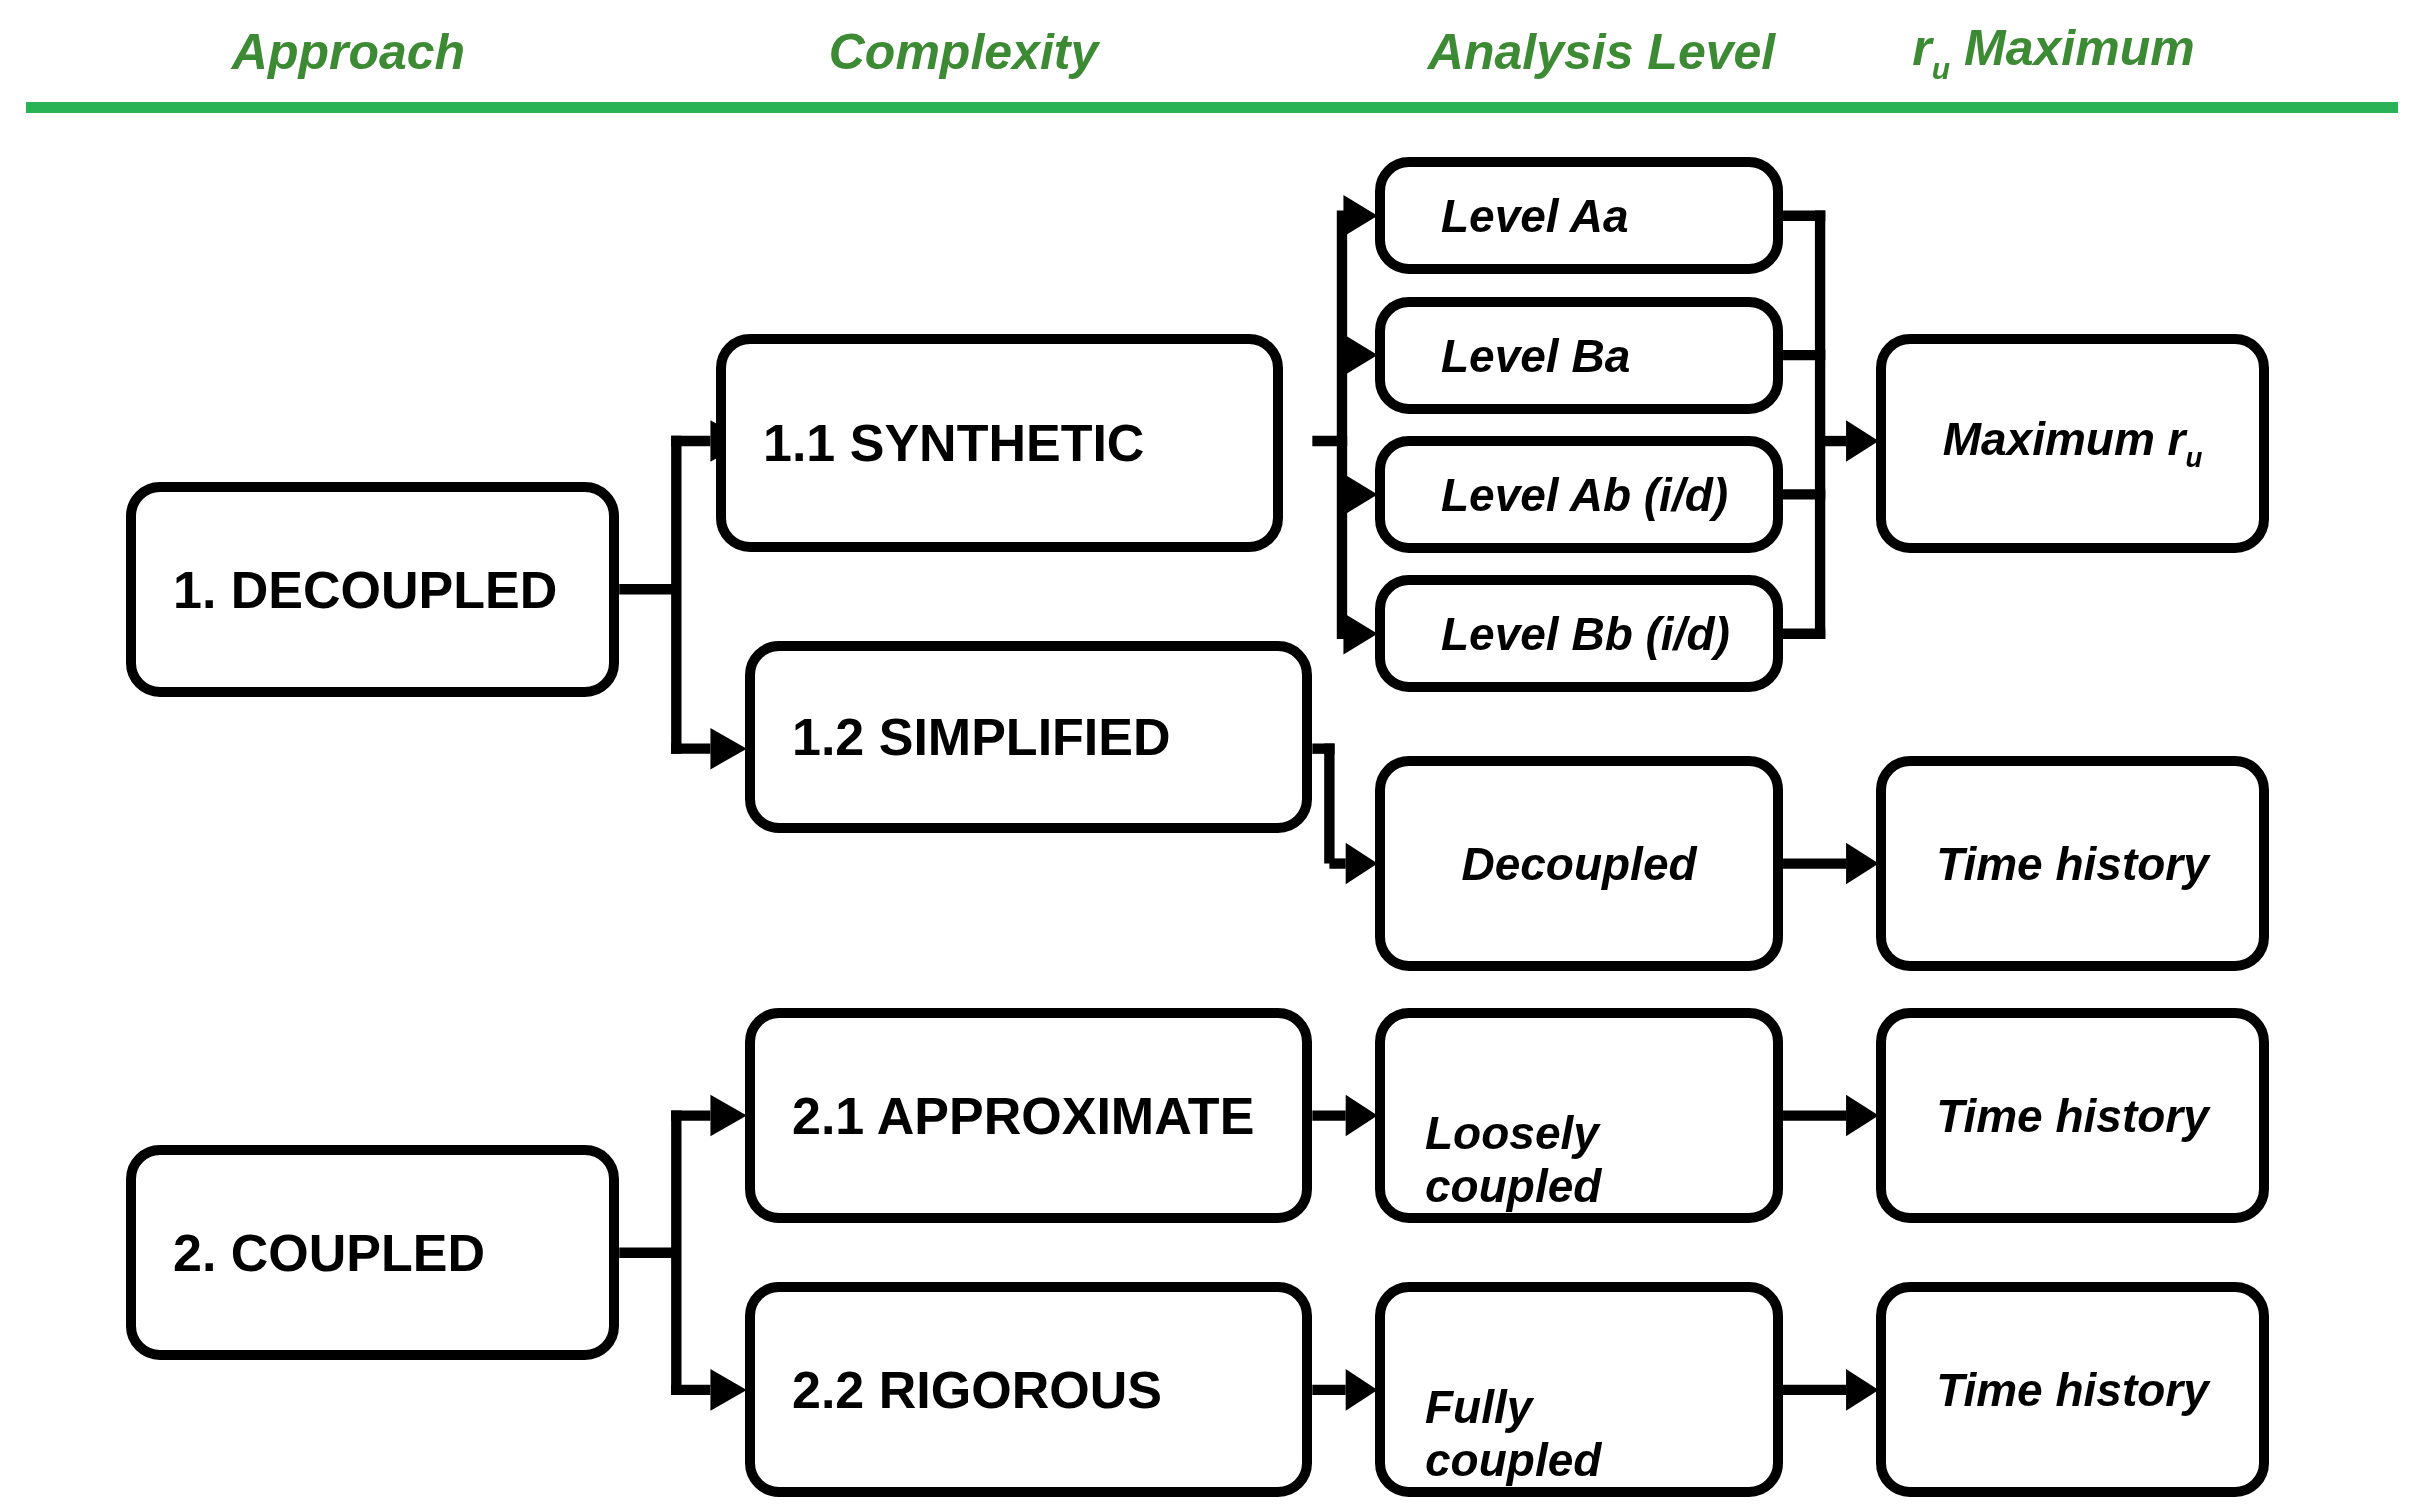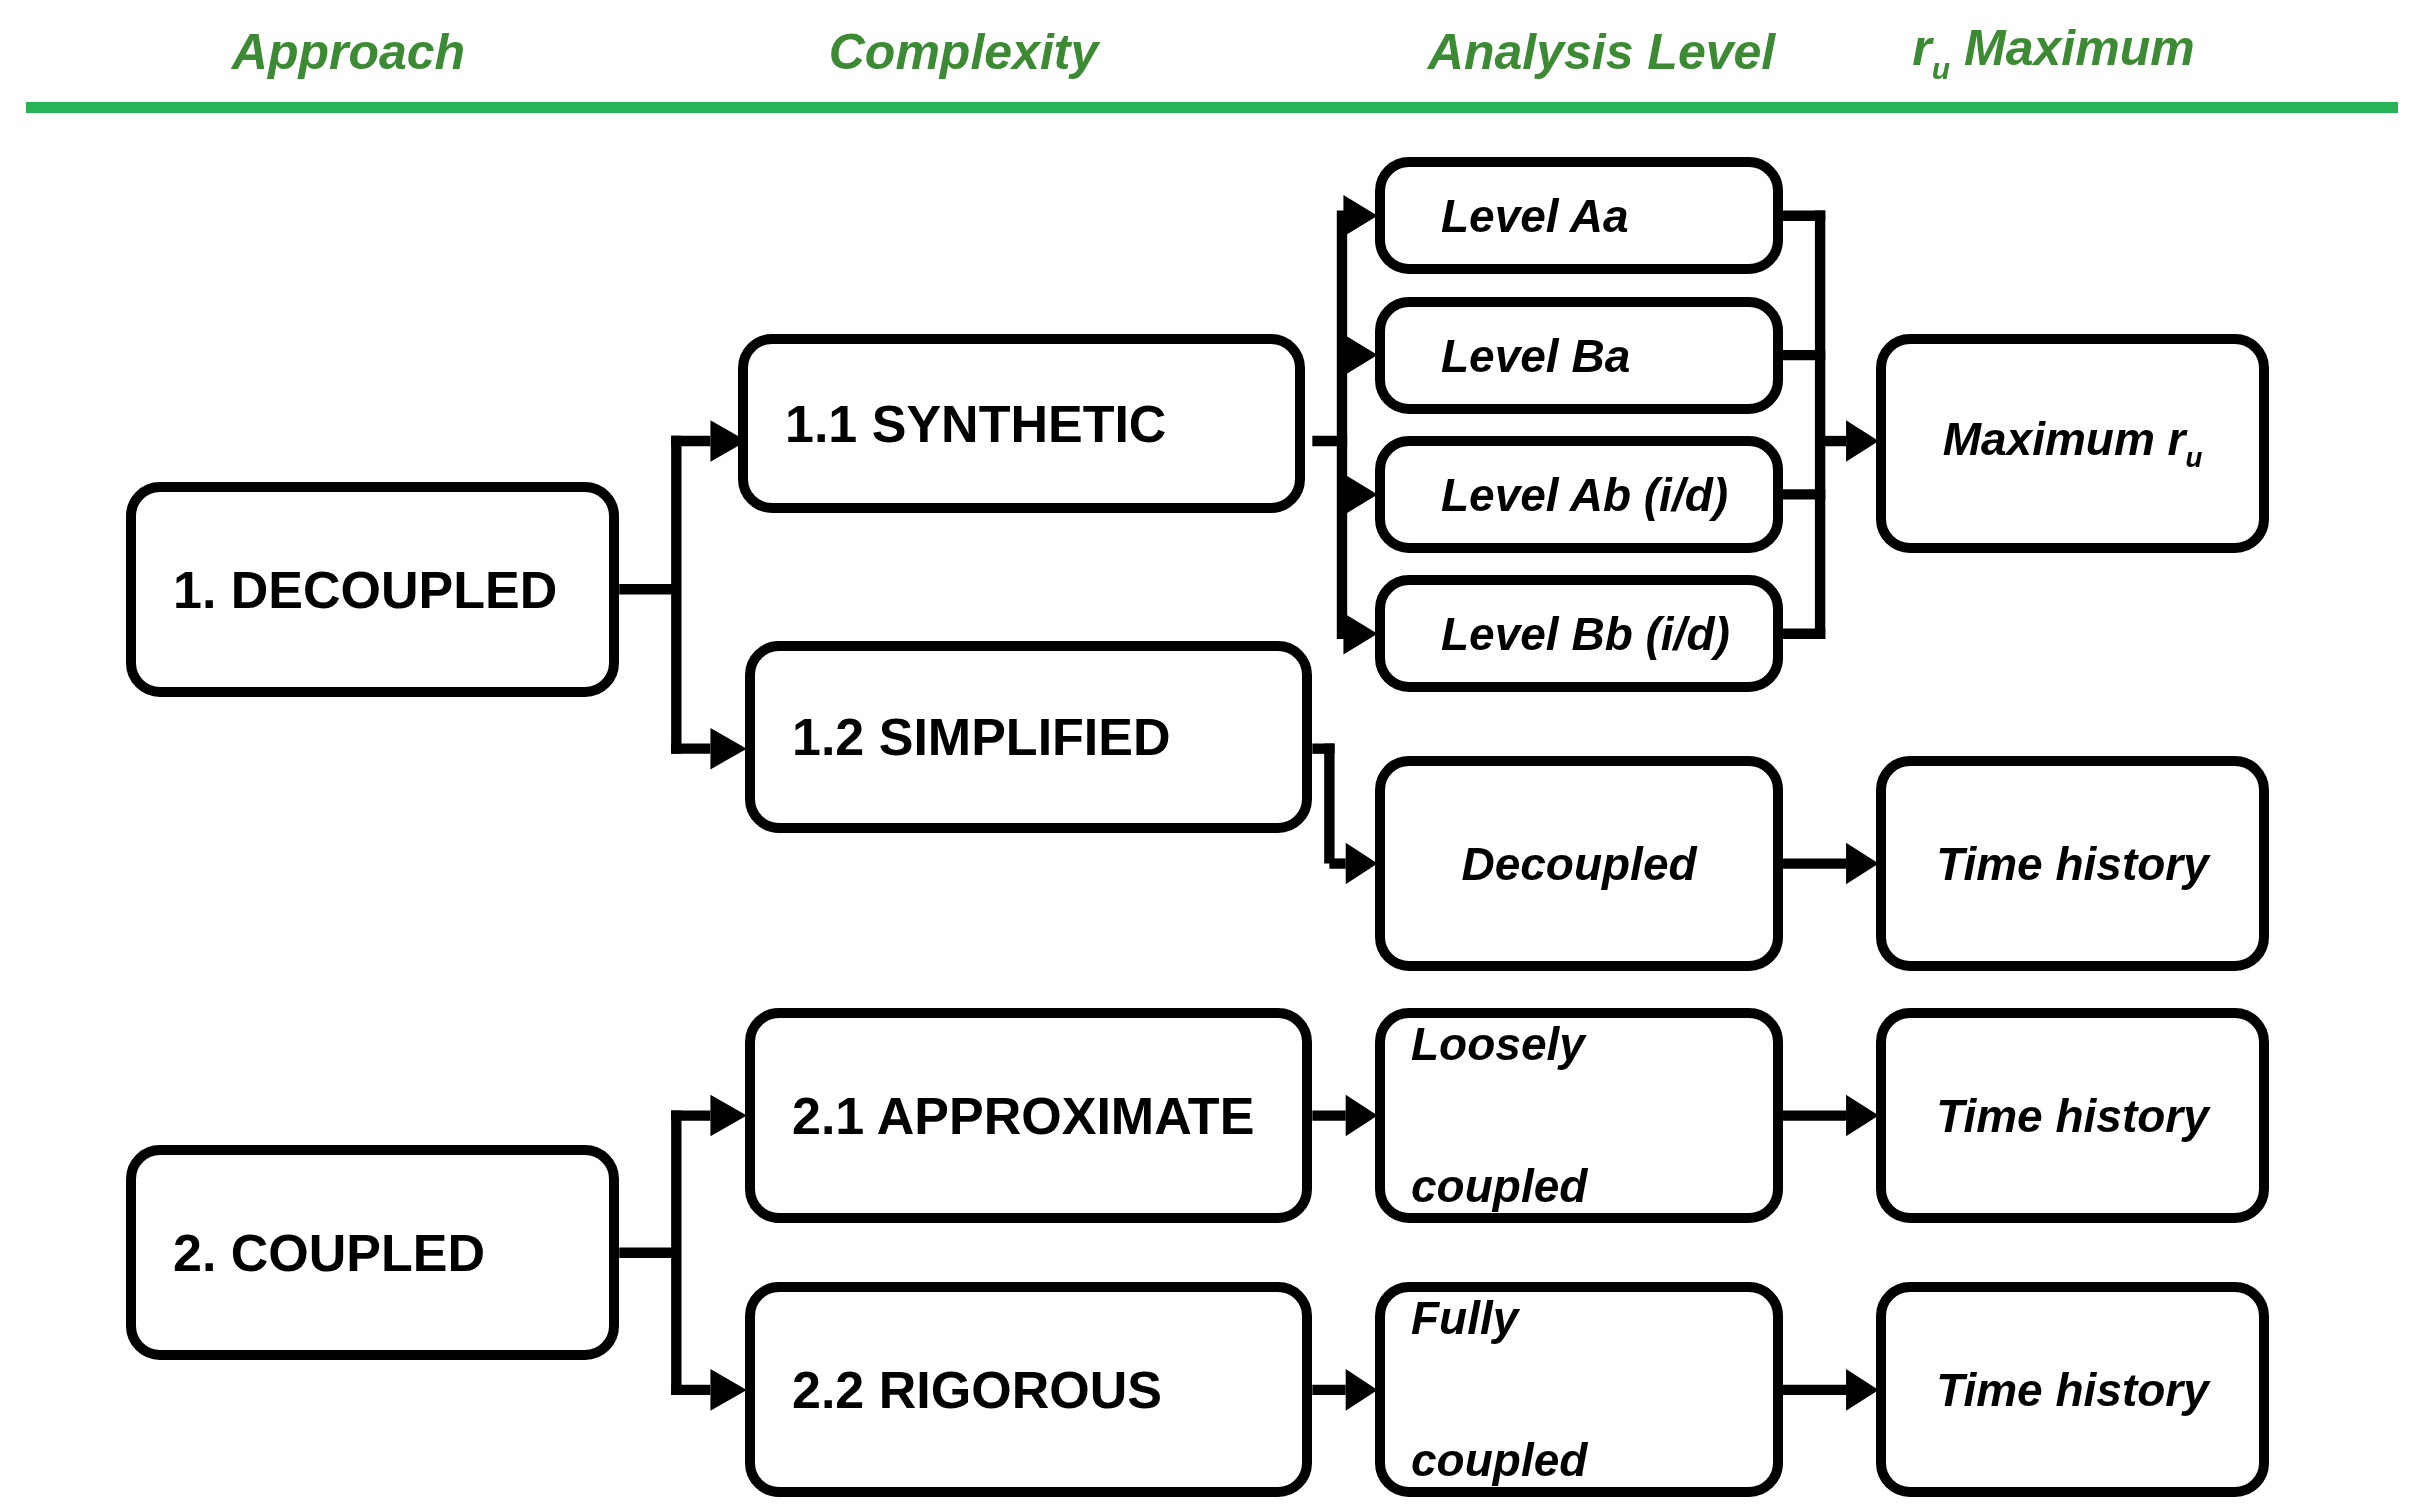--- a/index.html
+++ b/index.html
@@ -29,22 +29,22 @@
   svg.connectors polygon{fill:var(--connector);stroke:none;}
 
   
   .box{position:absolute;background:var(--box-fill);
        border:10.4px solid var(--box-border);border-radius:34px;
        display:flex;align-items:center;color:#000;white-space:nowrap;}
   .caps{font-weight:bold;font-size:52px;padding-left:37px;}
   .ital{font-weight:bold;font-style:italic;font-size:46px;}
   .pad-l{padding-left:56px;}
   .ctr{justify-content:center;}
-  .two-line{flex-direction:column;align-items:flex-start;justify-content:space-between;
-       padding-left:26px;line-height:1.15;}
+  .two-line{flex-direction:column;align-items:flex-start;justify-content:flex-end;
+       padding-left:40px;line-height:1.15;}
   .sub{font-size:0.6em;vertical-align:-0.45em;}
 </style>
 </head>
 <body>
 
 <div class="stage">
 
   <div class="hdr" style="left:126px;width:445px">
     <span class="txt">Approach</span>
   </div>
@@ -121,21 +121,21 @@
     </g>
   </svg>
 
   <div class="box caps" style="left:126px;top:482px;width:493px;height:215px">
     <span>1. DECOUPLED</span>
   </div>
   <div class="box caps" style="left:126px;top:1145px;width:493px;height:215px">
     <span>2. COUPLED</span>
   </div>
 
-  <div class="box caps" style="left:738px;top:334px;width:567px;height:179px">
+  <div class="box caps" style="left:716px;top:334px;width:567px;height:218px">
     <span>1.1 SYNTHETIC</span>
   </div>
   <div class="box caps" style="left:745px;top:641px;width:567px;height:192px">
     <span>1.2 SIMPLIFIED</span>
   </div>
   <div class="box caps" style="left:745px;top:1008px;width:567px;height:215px">
     <span>2.1 APPROXIMATE</span>
   </div>
   <div class="box caps" style="left:745px;top:1282px;width:567px;height:215px">
     <span>2.2 RIGOROUS</span>

